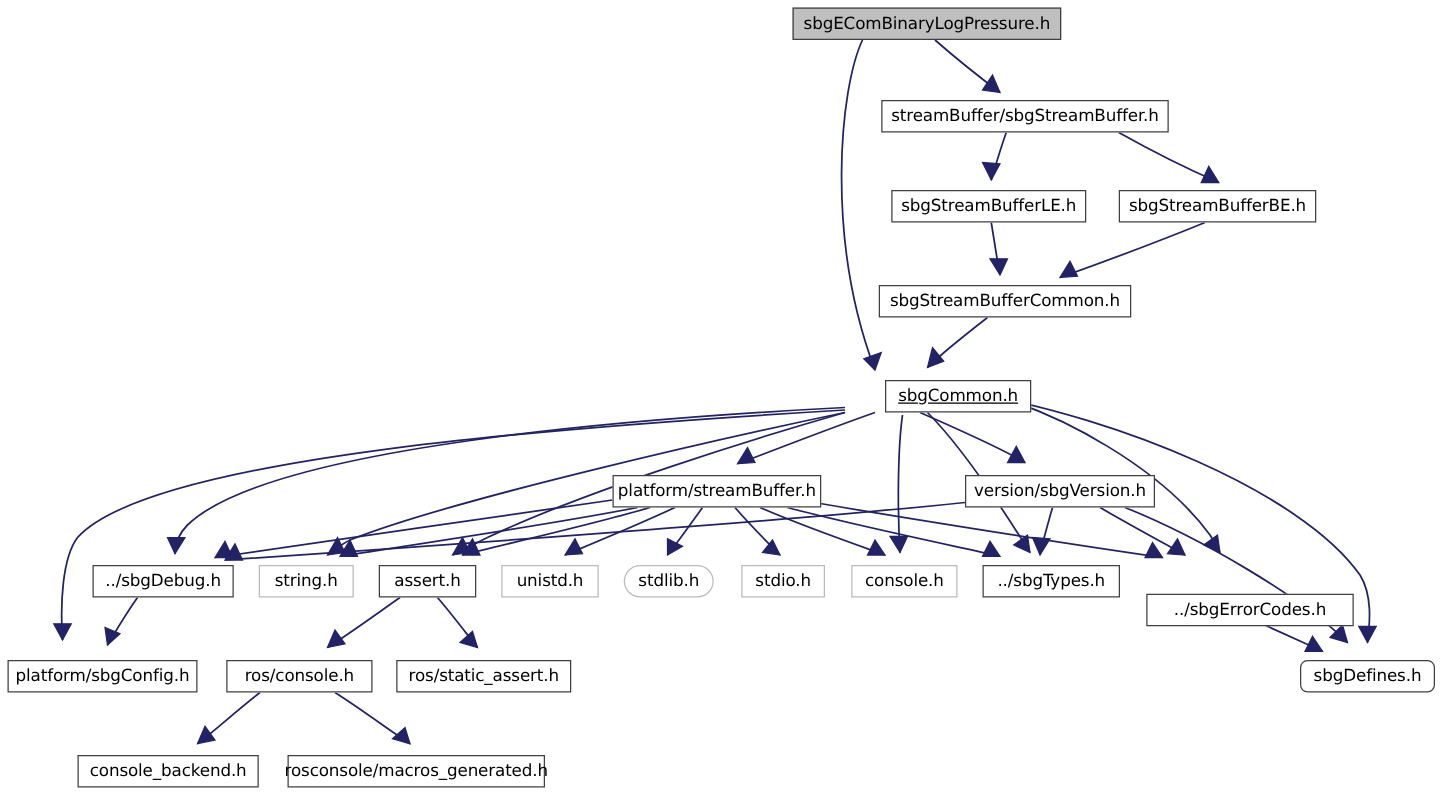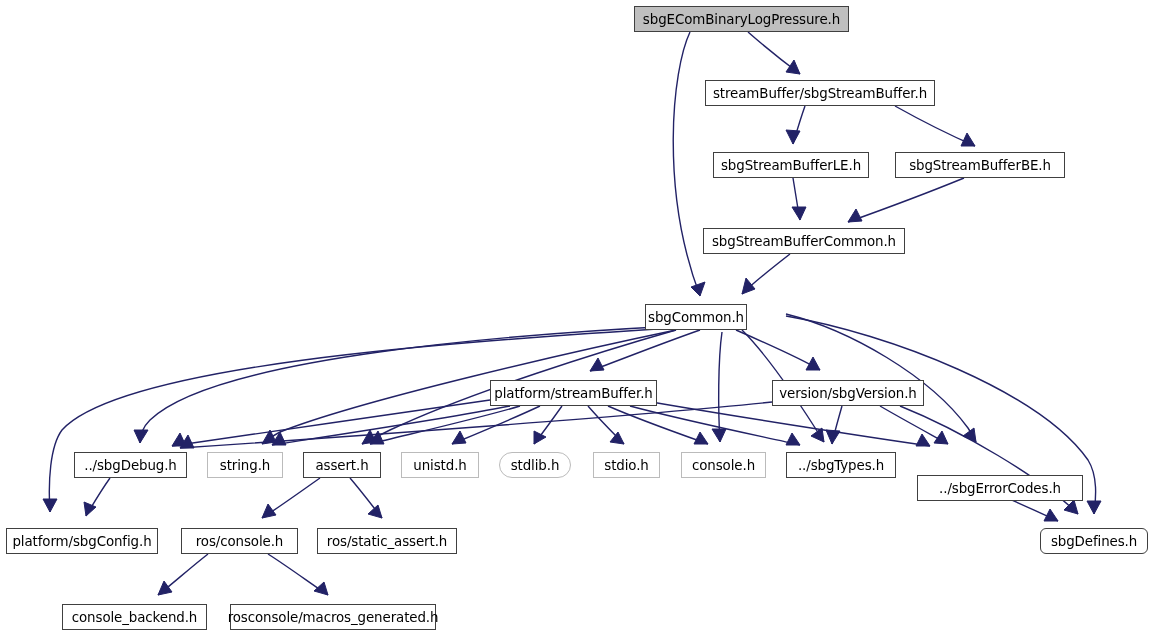--- a/index.html
+++ b/index.html
@@ -139,27 +139,27 @@
   <div id="node-layer">
       <div class="gnode root" style="left: 634px; top: 6px; width: 215px;">
         <span class="lbl">sbgEComBinaryLogPressure.h</span>
       </div>
       <div class="gnode solid" style="left: 705px; top: 80px; width: 230px;">
         <span class="lbl">streamBuffer/sbgStreamBuffer.h</span>
       </div>
       <div class="gnode solid" style="left: 713px; top: 152px; width: 156px;">
         <span class="lbl">sbgStreamBufferLE.h</span>
       </div>
-      <div class="gnode solid" style="left: 895px; top: 152px; width: 170px;">
+      <div class="gnode solid" style="left: 895px; top: 152px; width: 158px;">
         <span class="lbl">sbgStreamBufferBE.h</span>
       </div>
       <div class="gnode solid" style="left: 703px; top: 228px; width: 202px;">
         <span class="lbl">sbgStreamBufferCommon.h</span>
       </div>
-      <div class="gnode solid" style="left: 645px; top: 304px; width: 102px;">
+      <div class="gnode solid" style="left: 708px; top: 304px; width: 117px; text-decoration: underline;">
         <span class="lbl">sbgCommon.h</span>
       </div>
       <div class="gnode solid" style="left: 490px; top: 380px; width: 167px;">
         <span class="lbl">platform/streamBuffer.h</span>
       </div>
       <div class="gnode solid" style="left: 772px; top: 380px; width: 152px;">
         <span class="lbl">version/sbgVersion.h</span>
       </div>
       <div class="gnode solid" style="left: 74px; top: 452px; width: 113px;">
         <span class="lbl">../sbgDebug.h</span>

